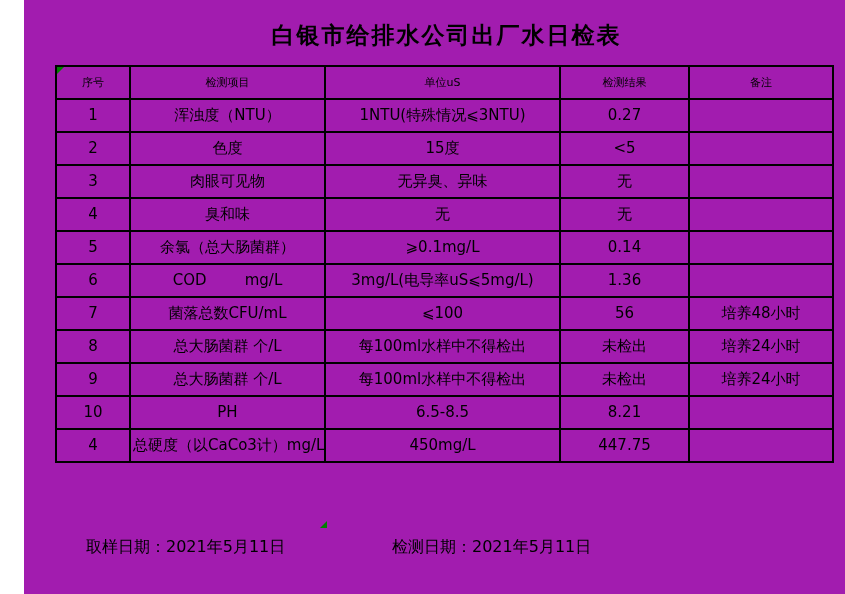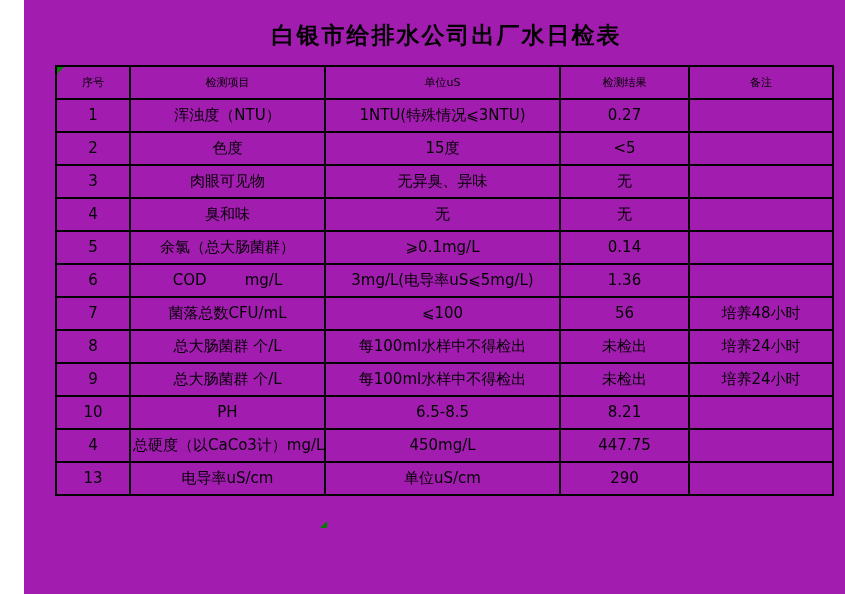--- a/index.html
+++ b/index.html
@@ -167,27 +167,22 @@
           <td>8.21</td>
           <td></td>
         </tr>
         <tr>
           <td>4</td>
           <td>总硬度（以CaCo3计）mg/L</td>
           <td>450mg/L</td>
           <td>447.75</td>
           <td></td>
         </tr>
-        <tr>
-          <td>13</td>
-          <td>电导率uS/cm</td>
-          <td>单位uS/cm</td>
-          <td>290</td>
-          <td></td>
-        </tr>
       </tbody>
   </table>
 
   <div class="marker-top"></div>
   <div class="marker-bottom"></div>
 
+  <div class="footer-item f-sample"><span>取样日期：</span><span>2021年5月11日</span></div>
+  <div class="footer-item f-test"><span>检测日期：</span><span>2021年5月11日</span></div>
 
 </div>
 
 </body></html>

